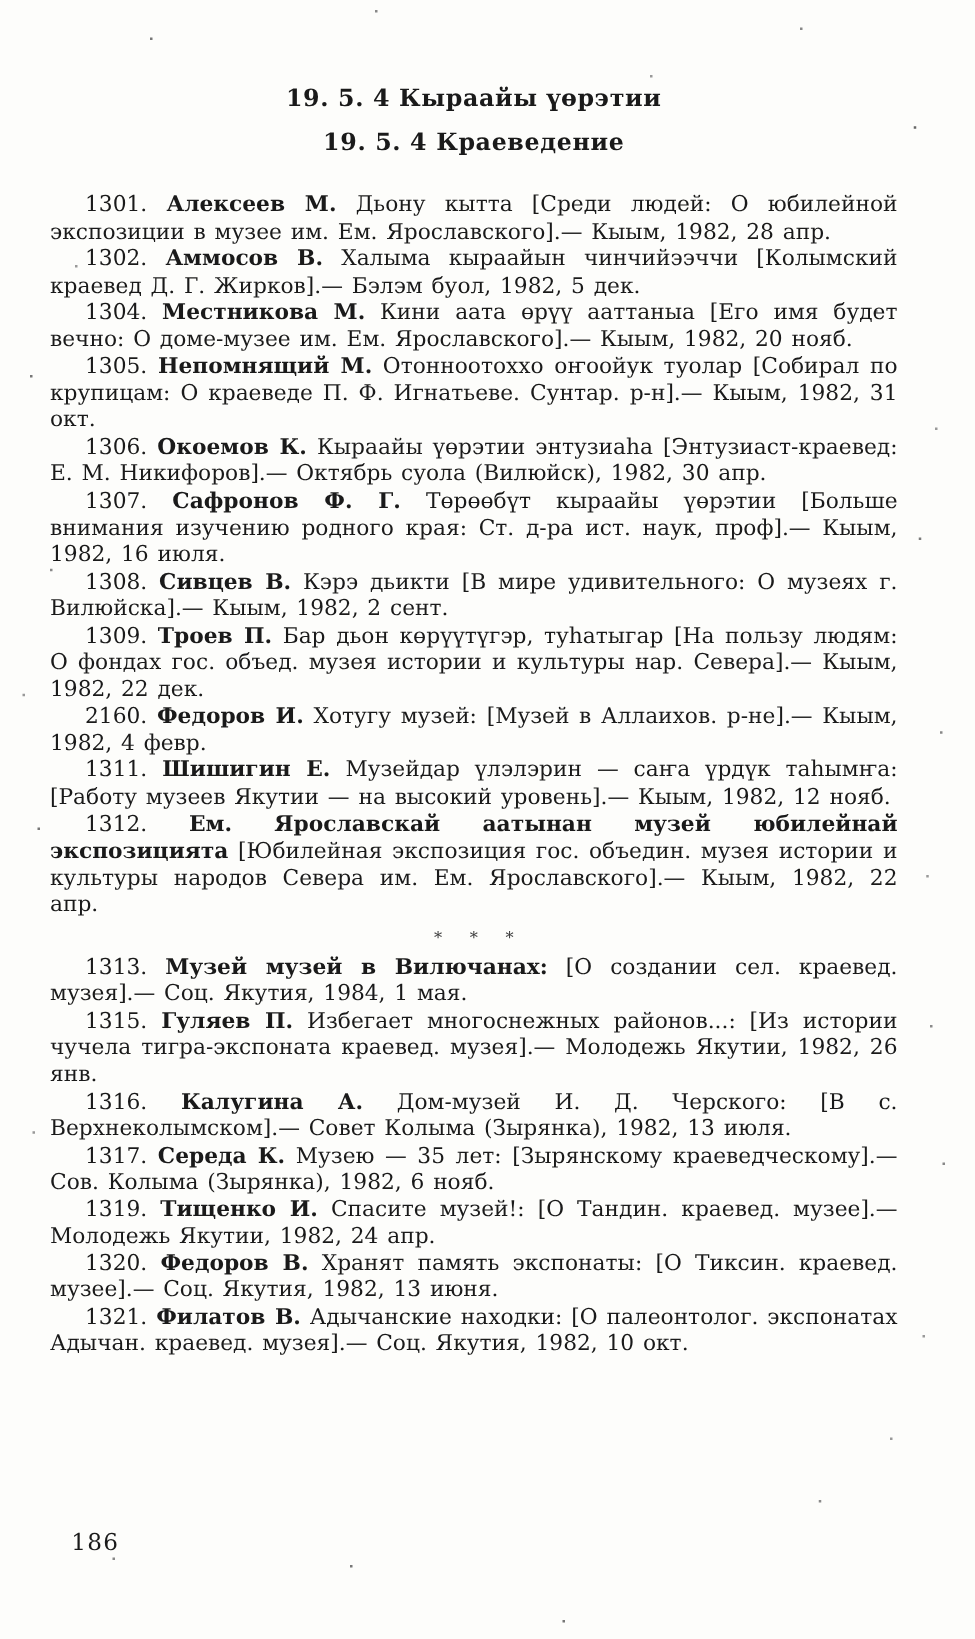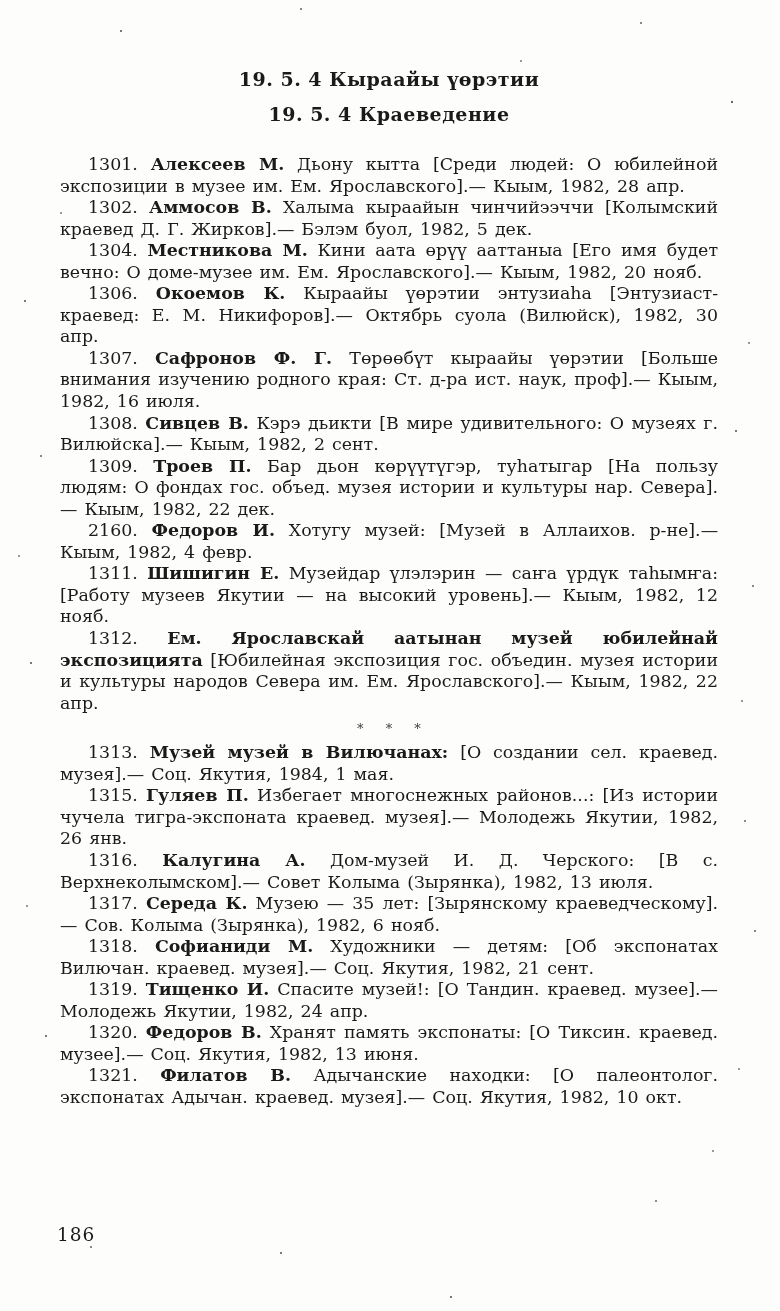--- a/index.html
+++ b/index.html
@@ -7,21 +7,21 @@
     width: 780px; height: 1311px;
     background: #fdfdfb;
     font-family: "DejaVu Serif", "Liberation Serif", serif;
     color: #1a1a1a;
     position: relative;
     overflow: hidden;
   }
   .page {
     position: absolute;
     top: 0; left: 0; right: 0; bottom: 0;
-    padding: 68px 62px 0 60px;
+    padding: 68px 62px 0 40px;
     box-sizing: border-box;
   }
   .heading {
     text-align: center;
     font-weight: bold;
     font-size: 19px;
     line-height: 22px;
     margin: 0 0 13px 0;
     letter-spacing: 0.5px;
   }
@@ -88,20 +88,23 @@
 
       <p class="entry"><span class="num">1302.</span>
         <b class="lead">Аммосов В.</b>
         <span class="body">Халыма кыраайын чинчийээччи [Колымский краевед Д. Г. Жирков].— Бэлэм буол, 1982, 5 дек.</span></p>
 
 
       <p class="entry"><span class="num">1304.</span>
         <b class="lead">Местникова М.</b>
         <span class="body">Кини аата өрүү ааттаныа [Его имя будет вечно: О доме-музее им. Ем. Ярославского].— Кыым, 1982, 20 нояб.</span></p>
 
+      <p class="entry"><span class="num">1305.</span>
+        <b class="lead">Непомнящий М.</b>
+        <span class="body">Отонноотоххо оҥоойук туолар [Собирал по крупицам: О краеведе П. Ф. Игнатьеве. Сунтар. р-н].— Кыым, 1982, 31 окт.</span></p>
 
       <p class="entry"><span class="num">1306.</span>
         <b class="lead">Окоемов К.</b>
         <span class="body">Кыраайы үөрэтии энтузиаһа [Энтузиаст-краевед: Е. М. Никифоров].— Октябрь суола (Вилюйск), 1982, 30 апр.</span></p>
 
       <p class="entry"><span class="num">1307.</span>
         <b class="lead">Сафронов Ф. Г.</b>
         <span class="body">Төрөөбүт кыраайы үөрэтии [Больше внимания изучению родного края: Ст. д-ра ист. наук, проф].— Кыым, 1982, 16 июля.</span></p>
 
       <p class="entry"><span class="num">1308.</span>
@@ -139,23 +142,20 @@
         <span class="body">Избегает многоснежных районов...: [Из истории чучела тигра-экспоната краевед. музея].— Молодежь Якутии, 1982, 26 янв.</span></p>
 
       <p class="entry"><span class="num">1316.</span>
         <b class="lead">Калугина А.</b>
         <span class="body">Дом-музей И. Д. Черского: [В с. Верхнеколымском].— Совет Колыма (Зырянка), 1982, 13 июля.</span></p>
 
       <p class="entry"><span class="num">1317.</span>
         <b class="lead">Середа К.</b>
         <span class="body">Музею — 35 лет: [Зырянскому краеведческому].— Сов. Колыма (Зырянка), 1982, 6 нояб.</span></p>
 
-      <p class="entry"><span class="num">1318.</span>
-        <b class="lead">Софианиди М.</b>
-        <span class="body">Художники — детям: [Об экспонатах Вилючан. краевед. музея].— Соц. Якутия, 1982, 21 сент.</span></p>
 
       <p class="entry"><span class="num">1319.</span>
         <b class="lead">Тищенко И.</b>
         <span class="body">Спасите музей!: [О Тандин. краевед. музее].— Молодежь Якутии, 1982, 24 апр.</span></p>
 
       <p class="entry"><span class="num">1320.</span>
         <b class="lead">Федоров В.</b>
         <span class="body">Хранят память экспонаты: [О Тиксин. краевед. музее].— Соц. Якутия, 1982, 13 июня.</span></p>
 
       <p class="entry"><span class="num">1321.</span>

